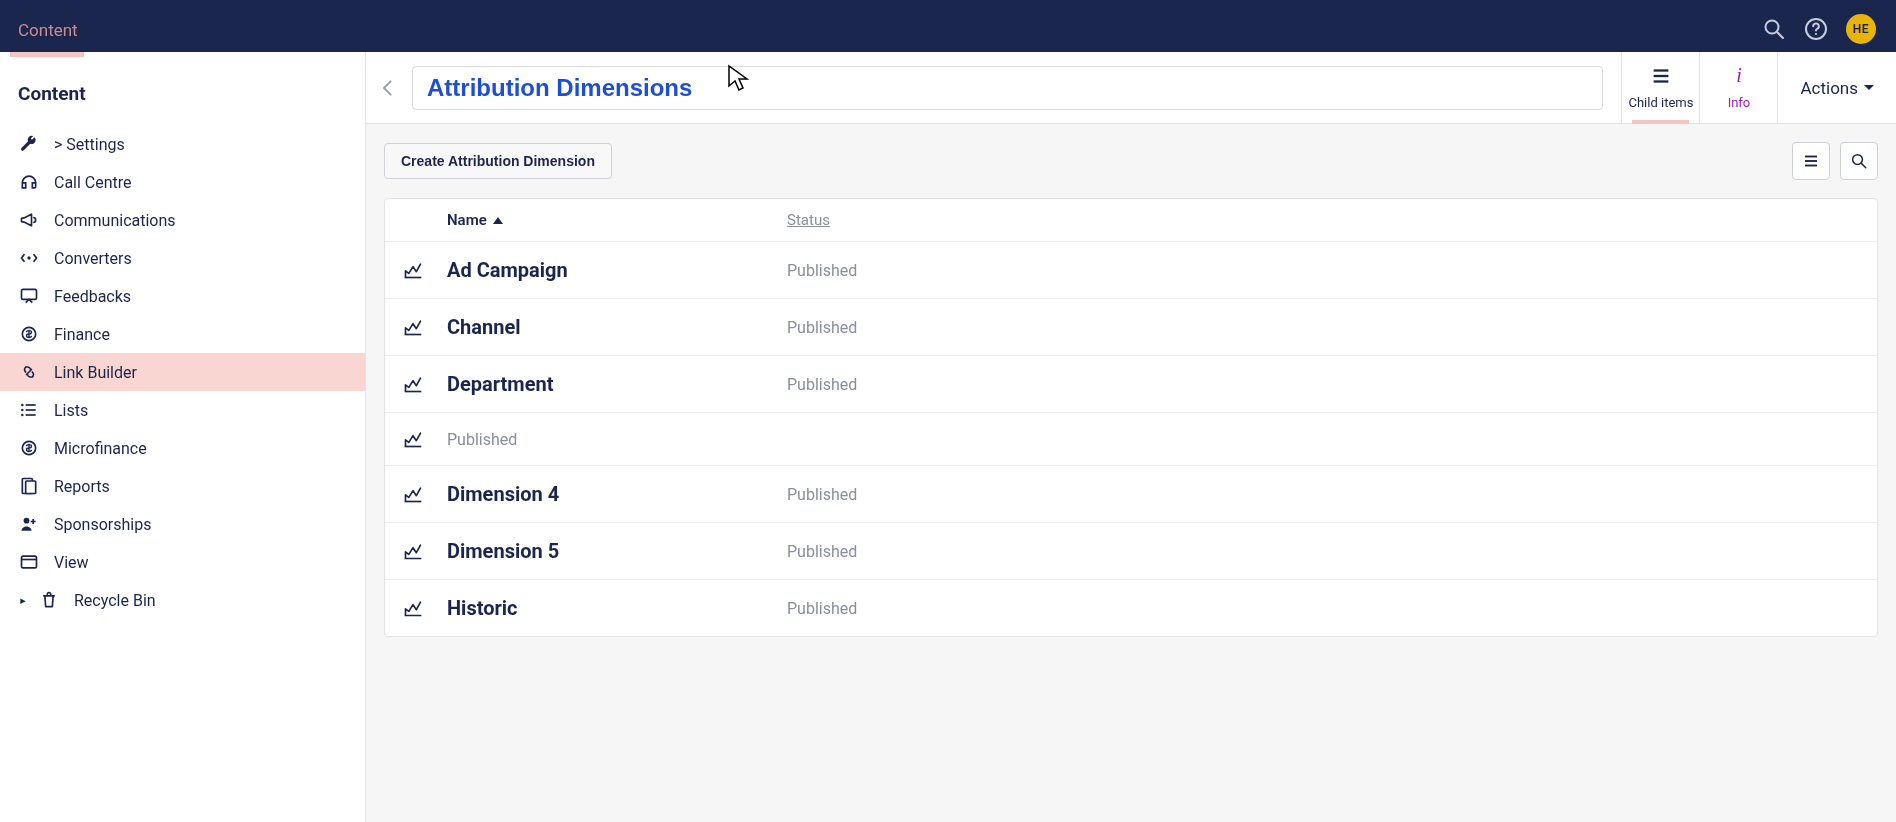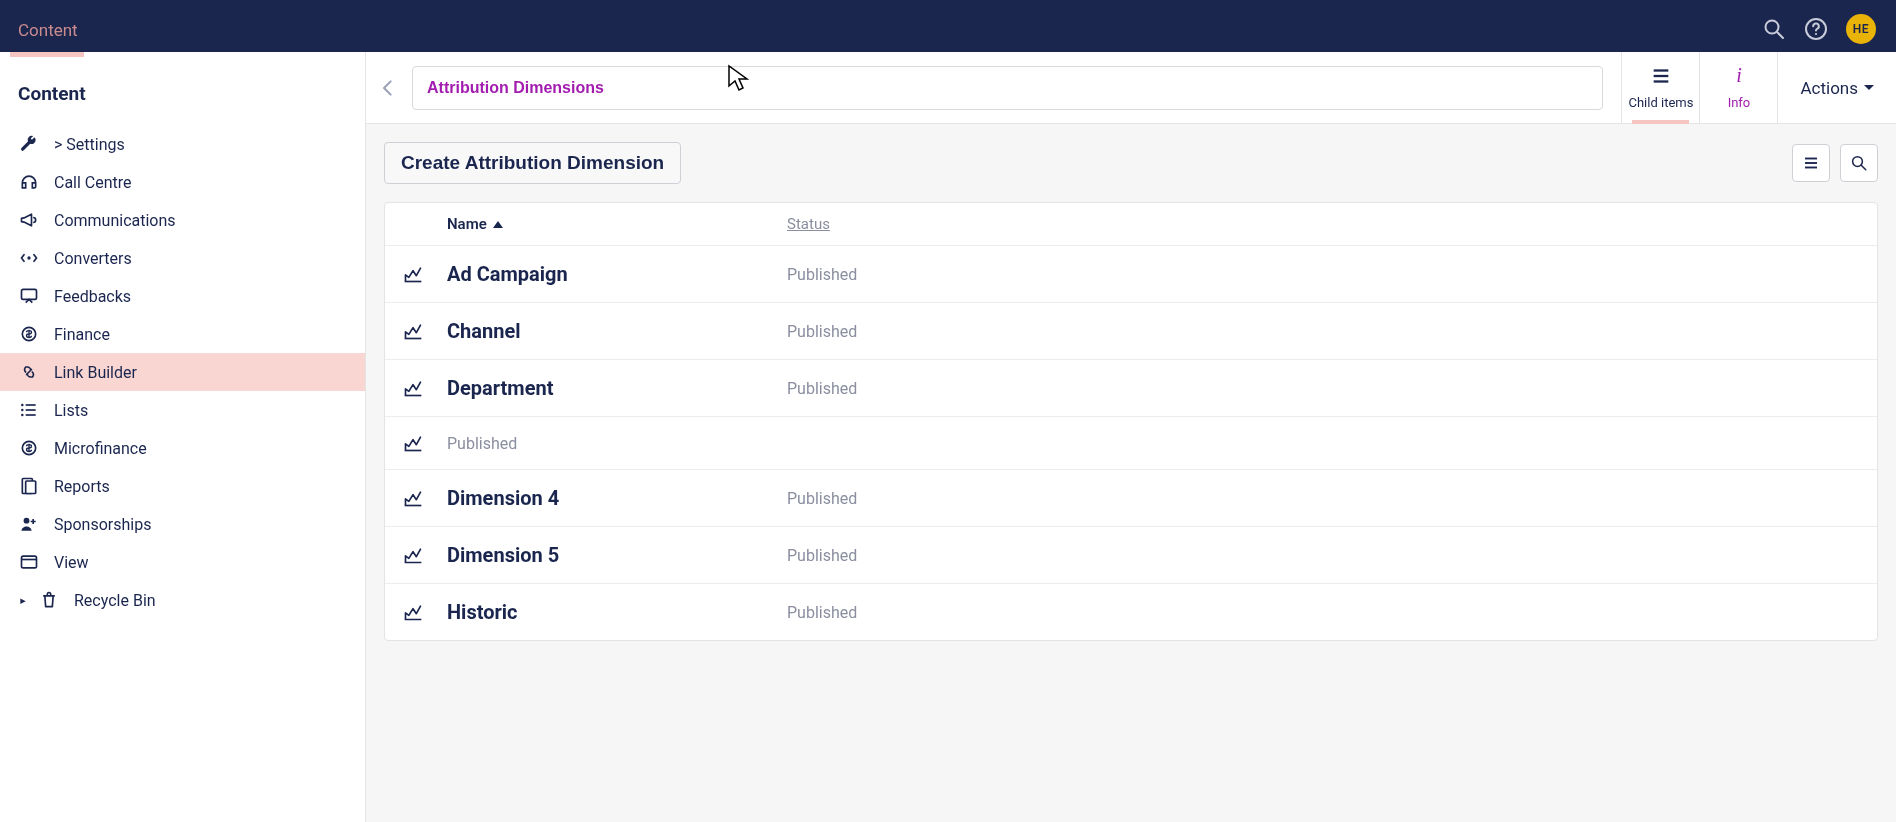--- a/index.html
+++ b/index.html
@@ -153,24 +153,24 @@
     flex: 1;
     display: flex;
     align-items: center;
     padding-right: 18px;
   }
   .title-field {
     width: 100%;
     height: 44px;
     border: 1px solid #d9d9de;
     border-radius: 4px;
-    font-size: 16px;
+    font-size: 24px;
     font-weight: 600;
     padding: 0 14px;
-    color: #a21caf;
+    color: #1d4ed8;
     outline: none;
     background: #fff;
   }
   .segmented {
     display: flex;
   }
   .seg-tab {
     width: 78px;
     border-left: 1px solid #e4e4e7;
     display: flex;
@@ -215,21 +215,21 @@
   .toolbar {
     display: flex;
     align-items: center;
     padding: 18px 18px 18px 18px;
     gap: 12px;
   }
   .create-btn {
     background: #f8f8f9;
     border: 1px solid #cfcfd6;
     color: #1b264f;
-    font-size: 19px;
+    font-size: 14px;
     font-weight: 600;
     padding: 9px 16px;
     border-radius: 4px;
     cursor: pointer;
   }
   .toolbar-right {
     margin-left: auto;
     display: flex;
     gap: 10px;
   }

